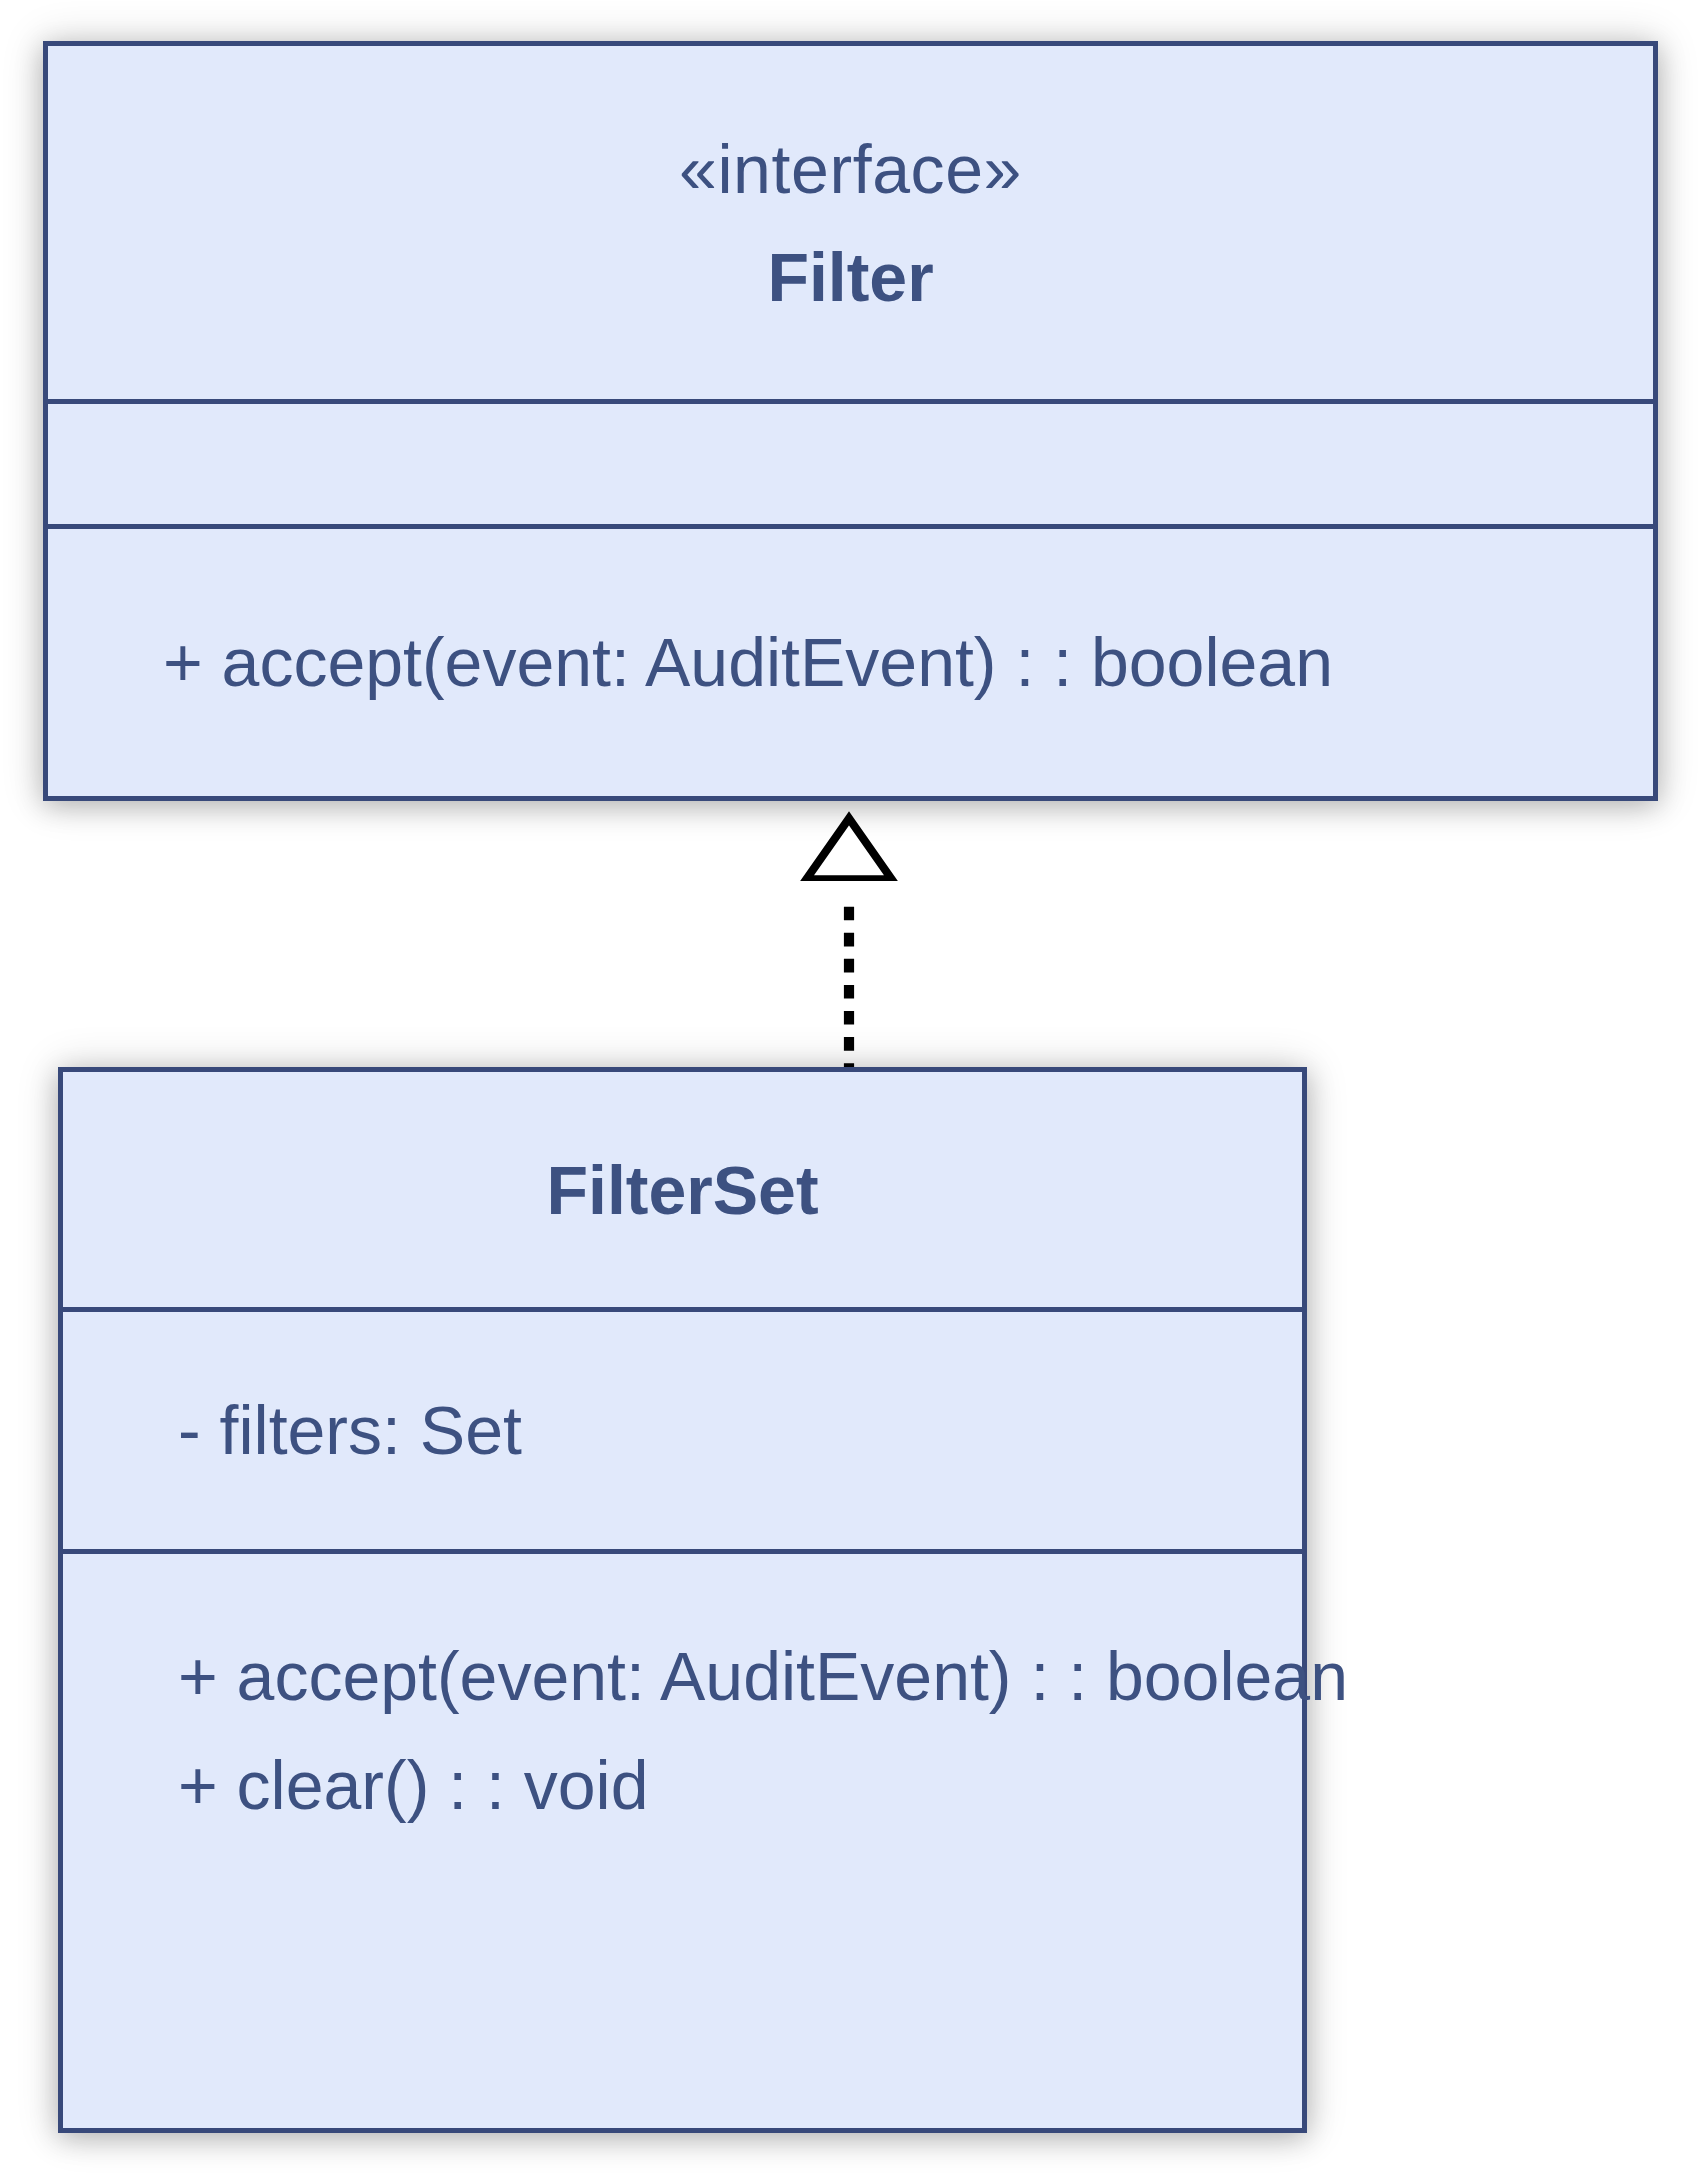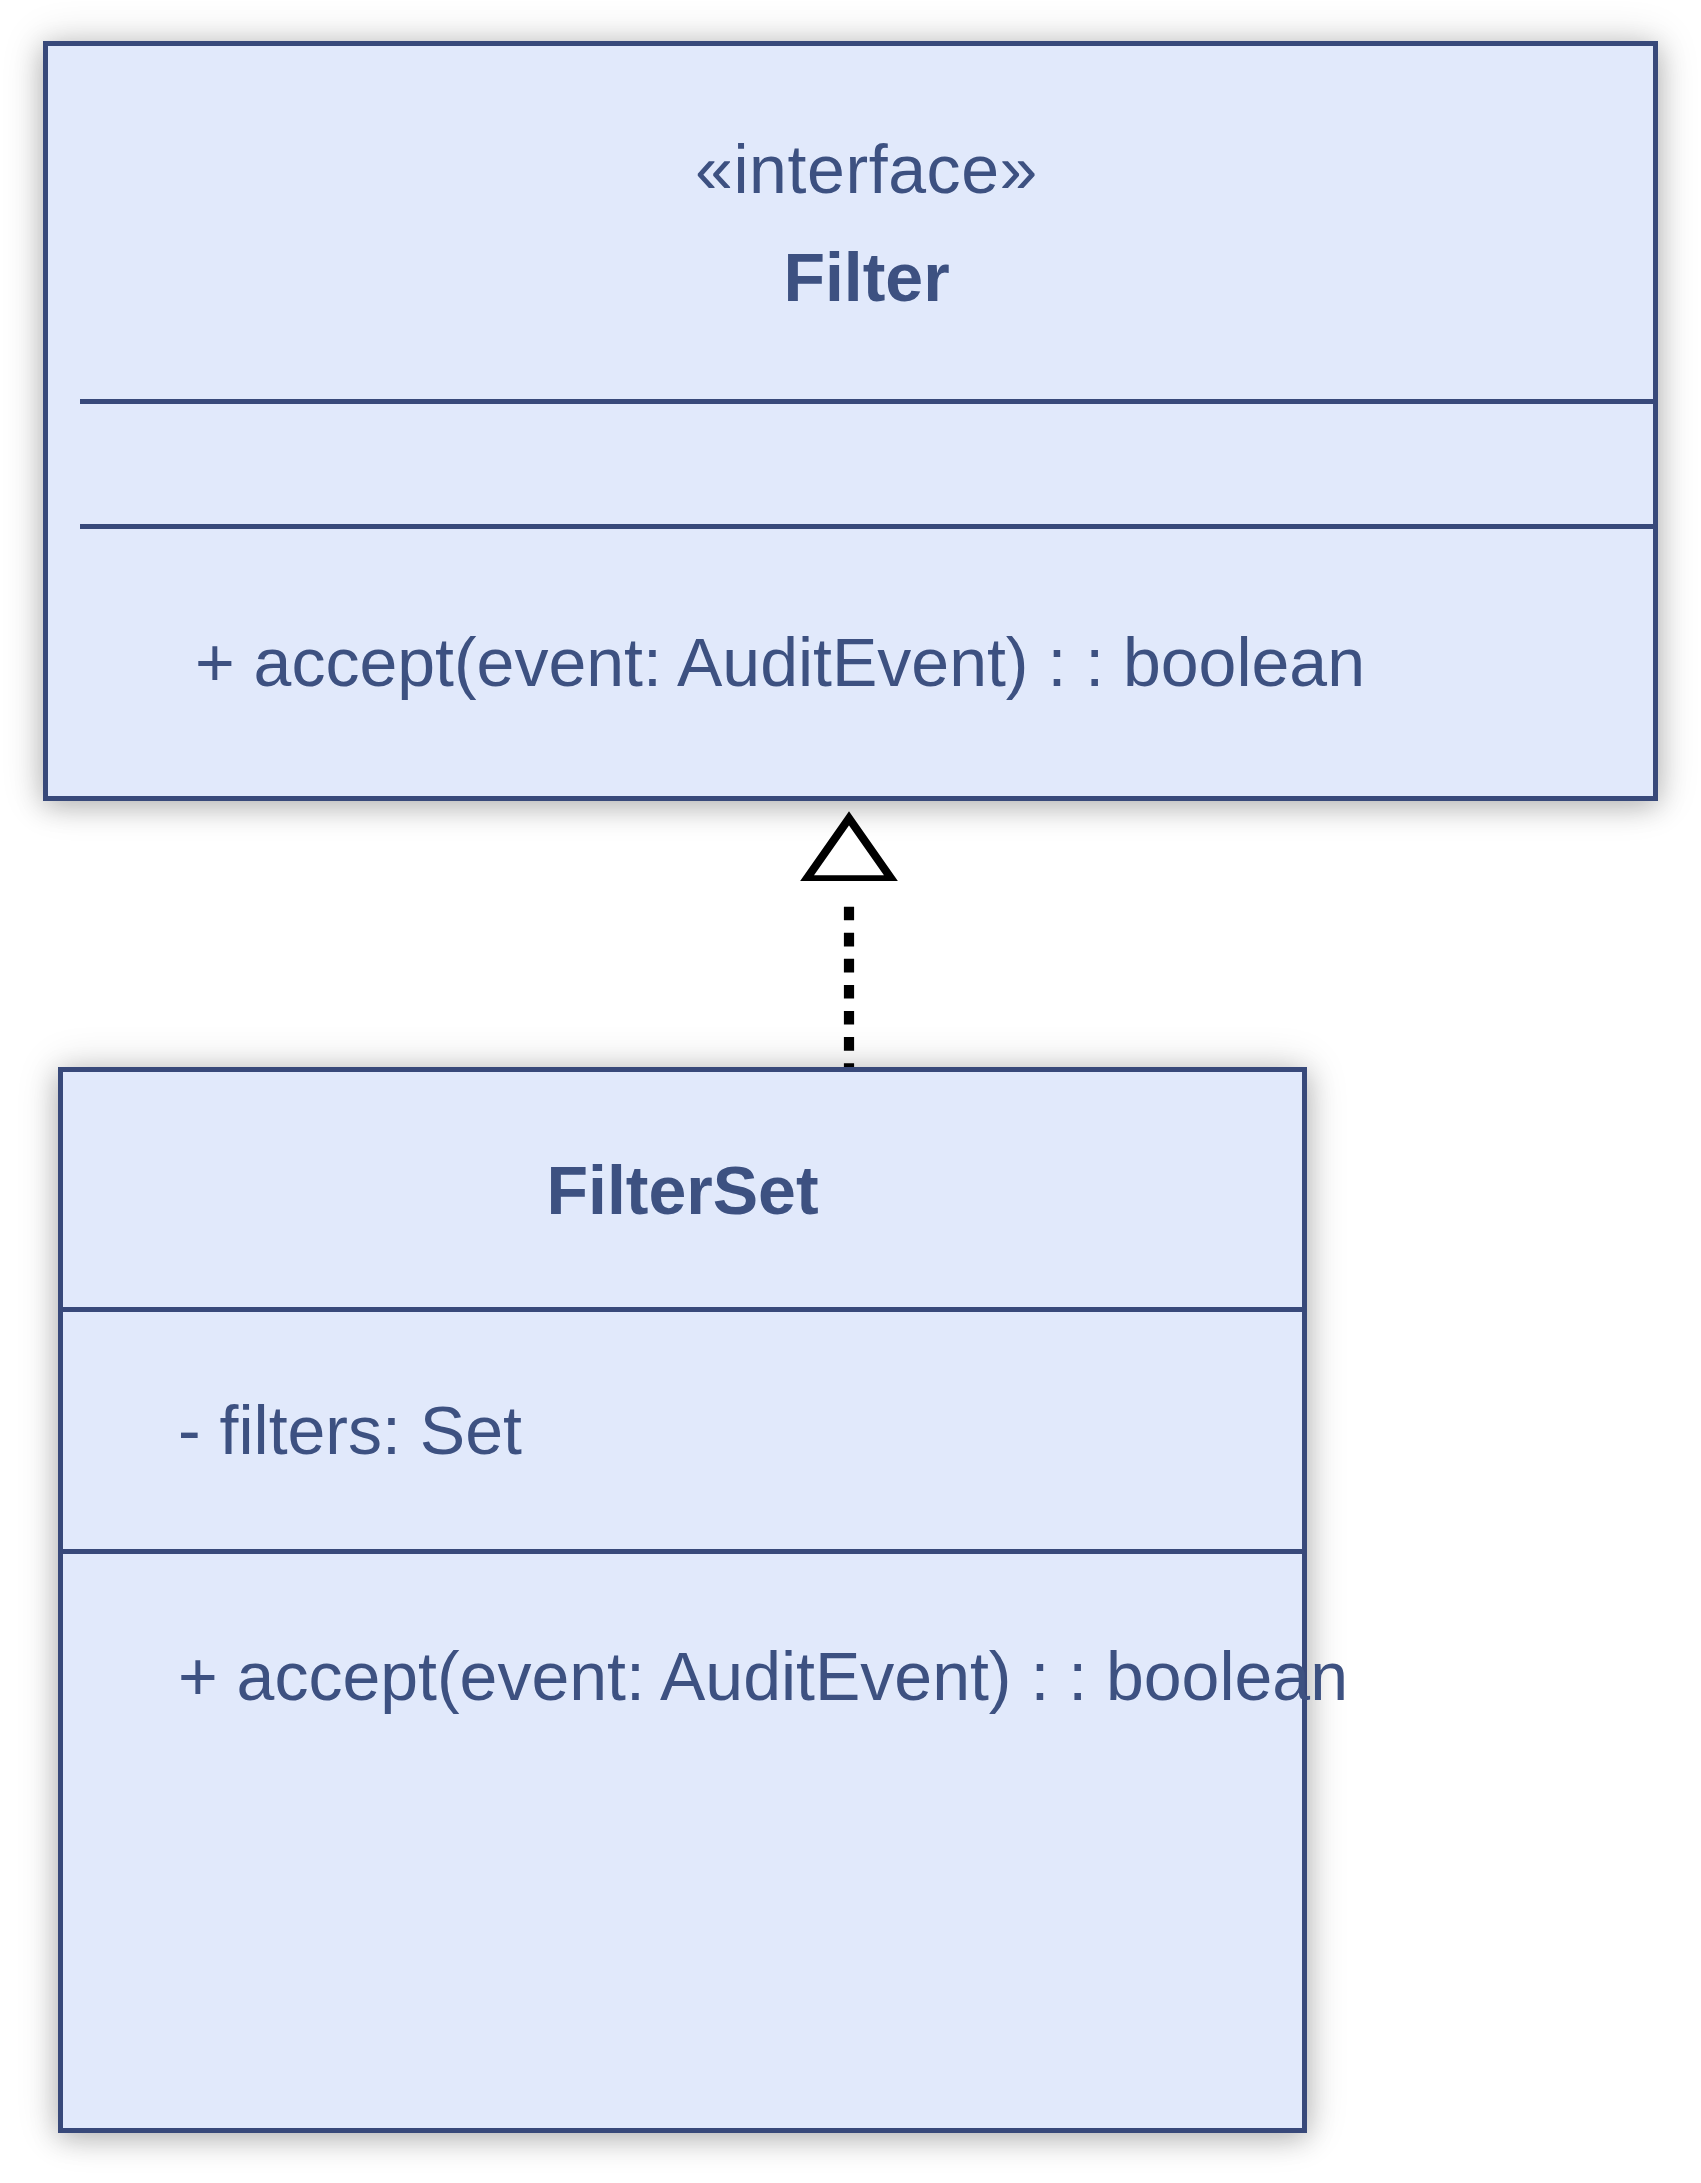--- a/index.html
+++ b/index.html
@@ -14,21 +14,21 @@
   }
   .uml-class {
     position: absolute;
     box-sizing: border-box;
     border: 5.1px solid var(--border, #38497a);
     background: var(--fill, #e1e9fb);
     display: flex;
     flex-direction: column;
     box-shadow: 0 5.7px 25.6px rgba(0,0,0,0.22), 0 0 40px rgba(0,0,0,0.16);
   }
-  #box-filter   { left: 43px;  top: 41px;   width: 1615px; height: 760px; padding-left: 32px; }
+  #box-filter   { left: 43px;  top: 41px;   width: 1615px; height: 760px; }
   #box-filterset{ left: 58px; top: 1067px; width: 1249px; height: 1066px; }
 
   .compartment { box-sizing: border-box; }
   .compartment.title {
     display: flex; flex-direction: column;
     align-items: center; justify-content: center;
     gap: 30px;
   }
   #box-filter .compartment.title    { height: 353px; }
   #box-filterset .compartment.title { height: 235px; }
@@ -84,17 +84,18 @@
 
   <section class="uml-class" id="box-filterset">
     <header class="compartment title">
       <div class="class-name">FilterSet</div>
     </header>
     <div class="compartment attributes">
       <div class="member">- filters: Set</div>
     </div>
     <div class="compartment methods">
       <div class="member">+ accept(event: AuditEvent) : : boolean</div>
+      <div class="member">+ clear() : : void</div>
     </div>
   </section>
 
 </div>
 
 
 </body></html>

